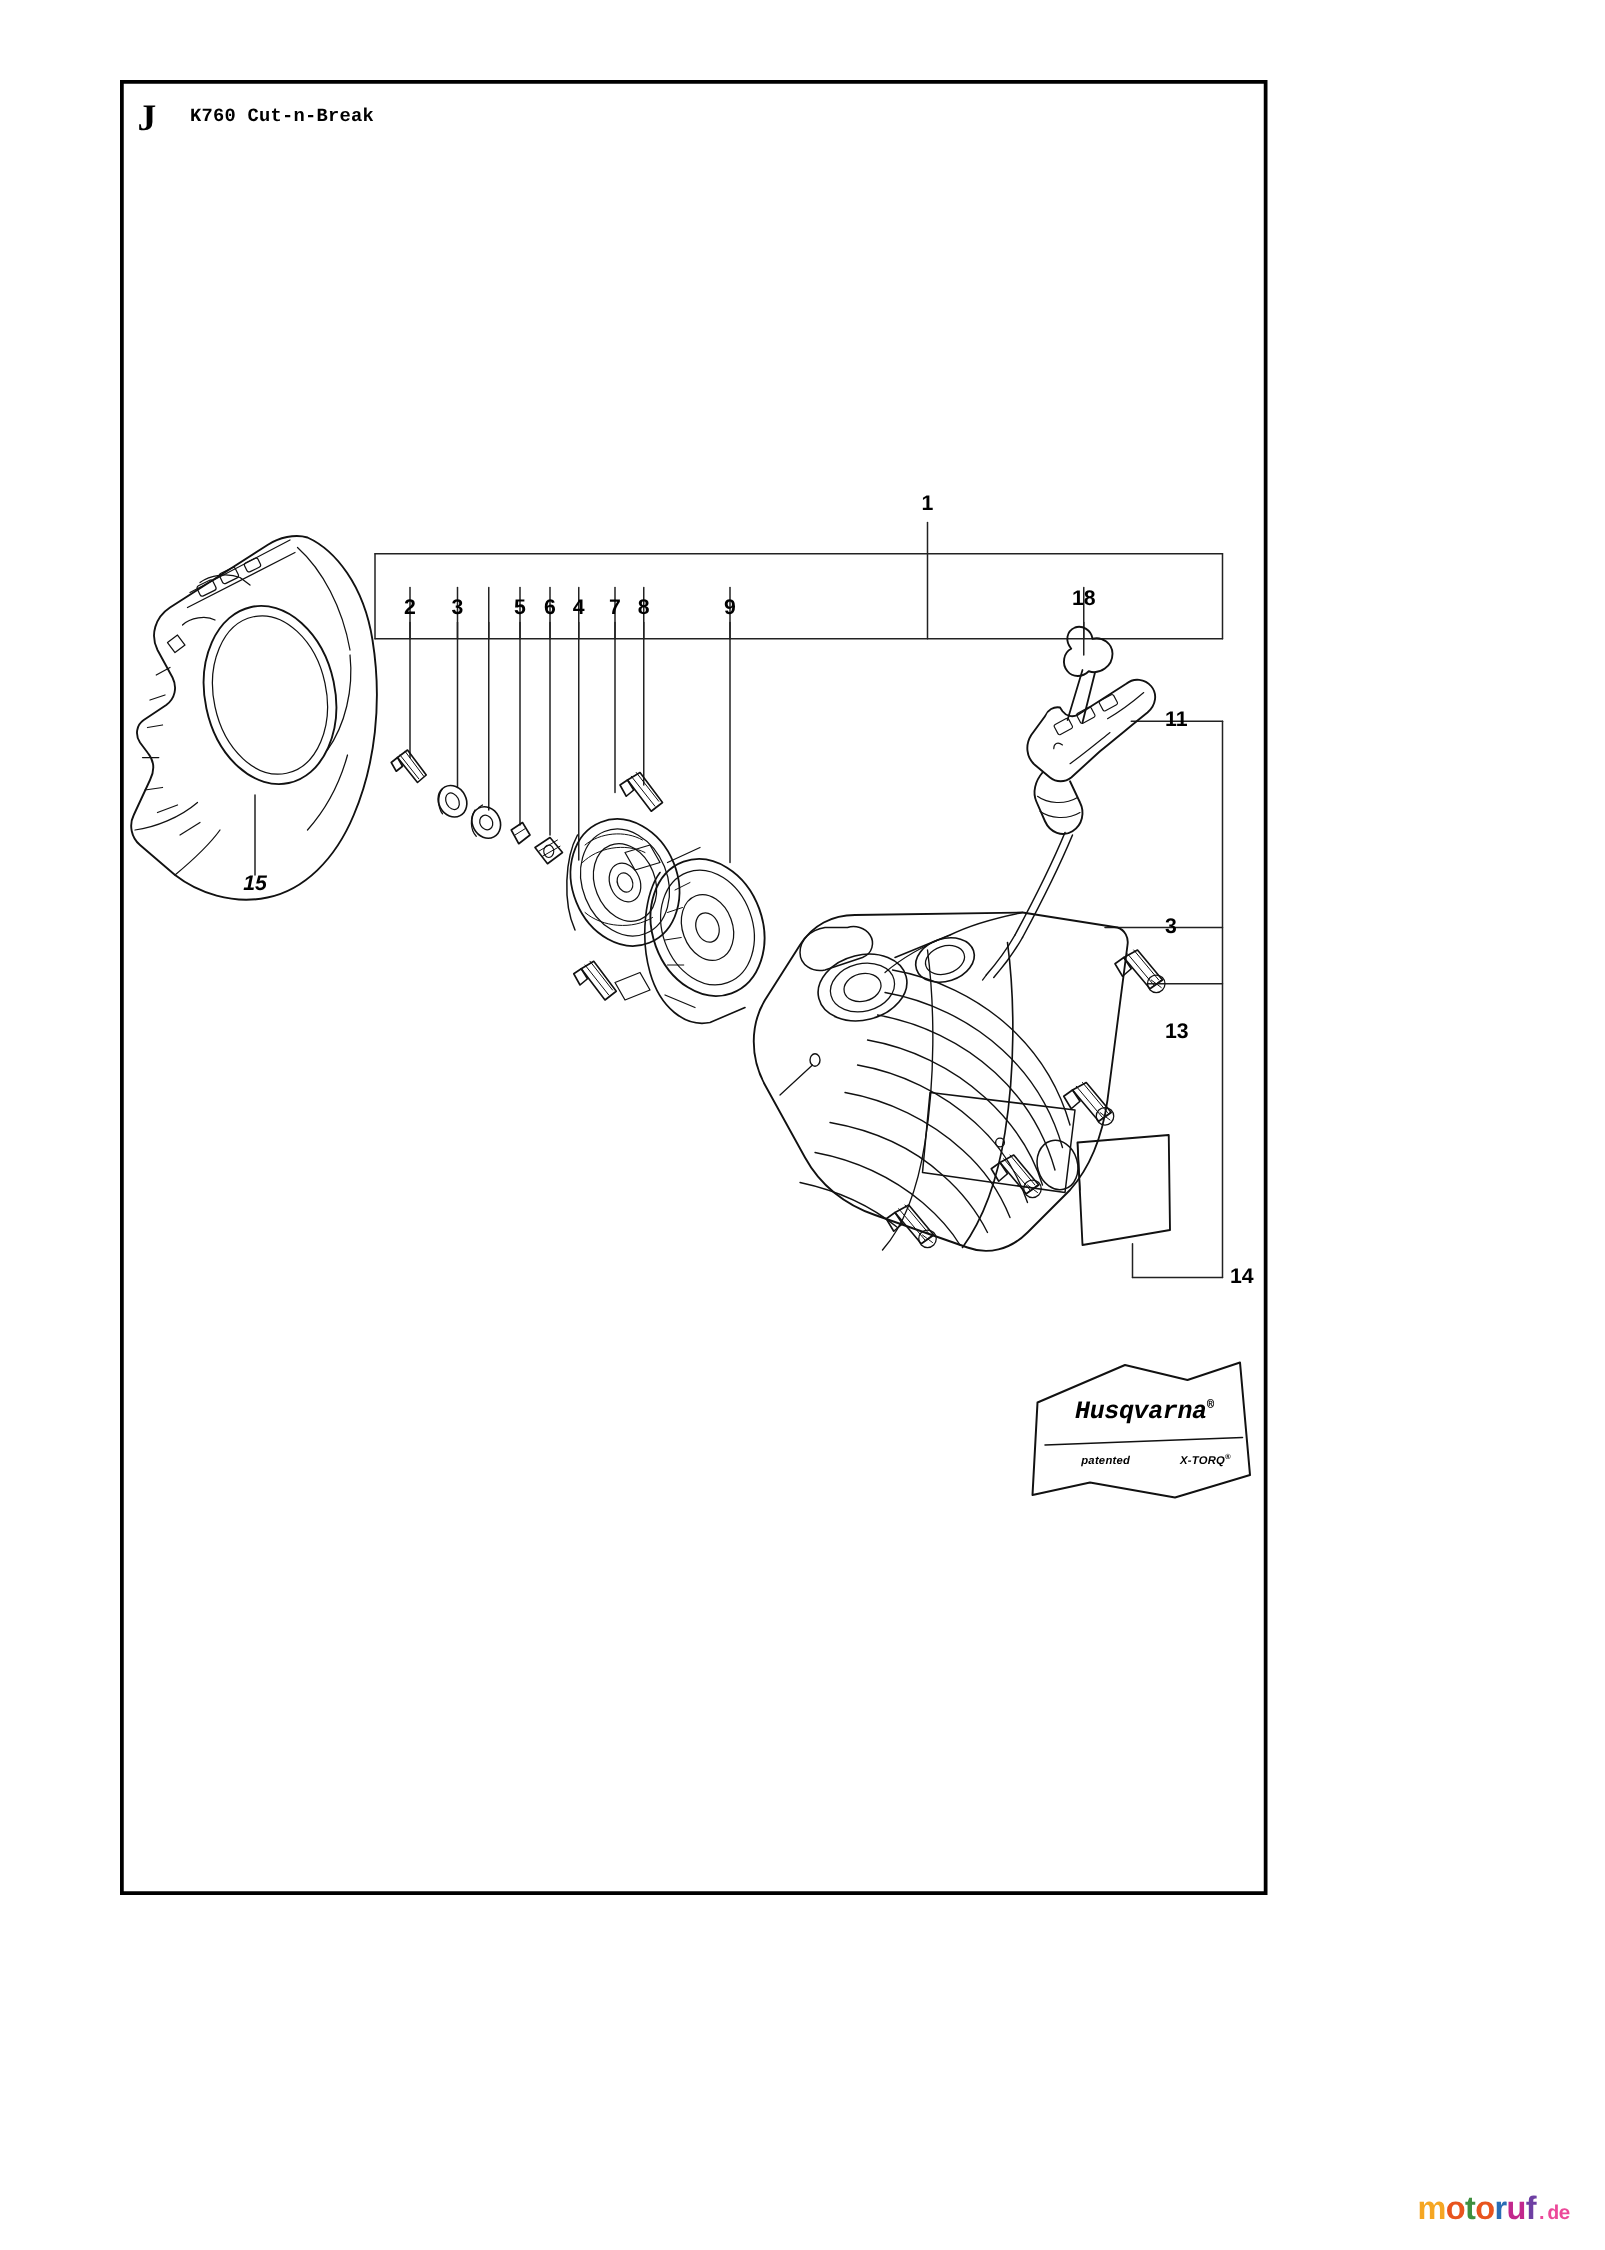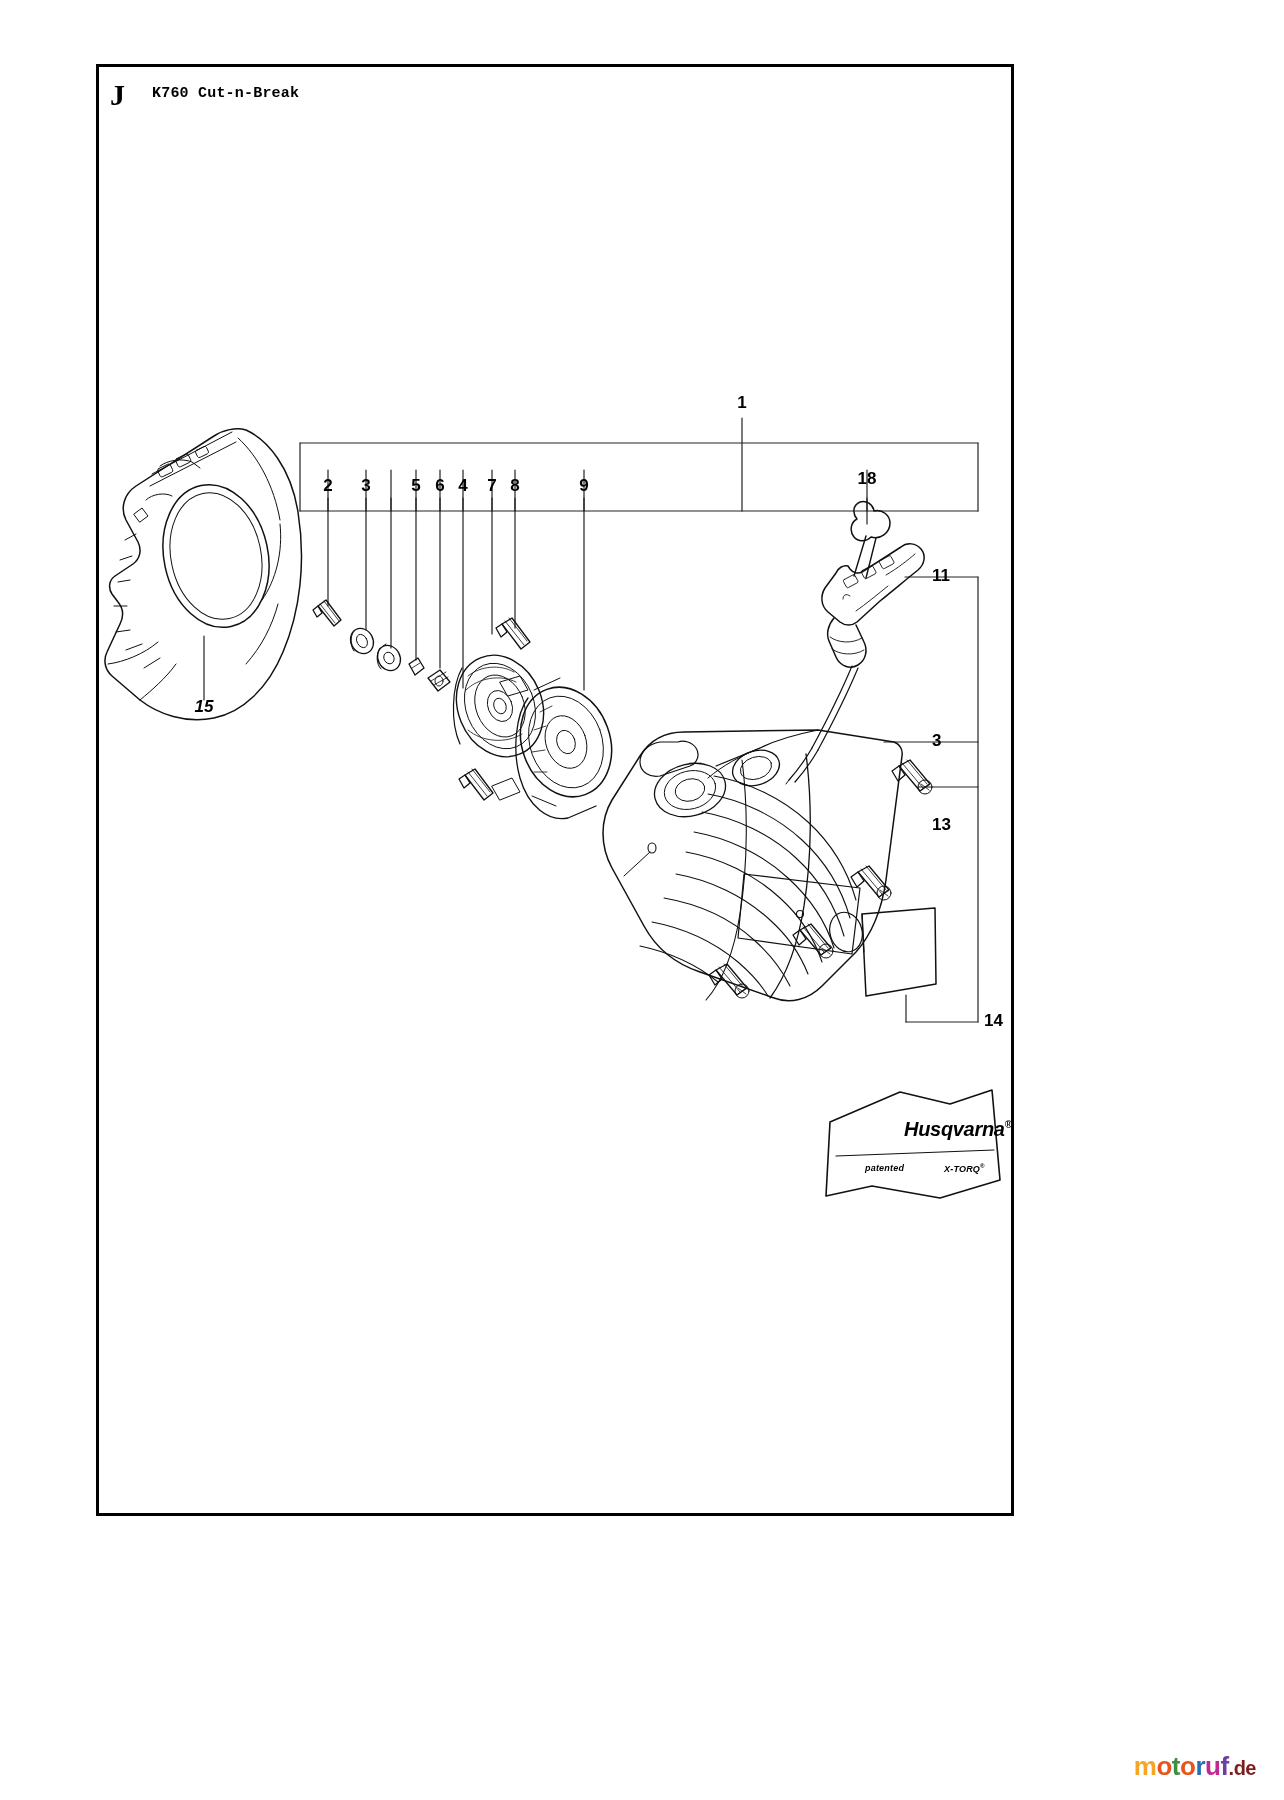--- a/index.html
+++ b/index.html
@@ -24,30 +24,30 @@
 
   
   .wm{position:absolute;right:28px;bottom:18px;font-size:26px;font-weight:bold;
       font-family:"Liberation Sans",sans-serif;letter-spacing:-0.5px;}
   .wm .m{color:#f5a623;}
   .wm .o{color:#e8541e;}
   .wm .t{color:#3f8f3f;}
   .wm .r{color:#2a6db5;}
   .wm .u{color:#c2288d;}
   .wm .f{color:#6e3fa3;}
-  .wm .de{color:#7f1d1d;font-size:20px;}
+  .wm .de{color:#ec4899;font-size:16px;font-family:Liberation Mono, monospace;}
 
   
   #art{position:absolute;left:0;top:0;width:1284px;height:1800px;pointer-events:none;}
   #art line,#art path,#art polyline,#art polygon,#art circle,#art ellipse,#art rect{
       vector-effect:non-scaling-stroke;}
 
   
-  .decal-brand{position:absolute;font-family:Liberation Sans, sans-serif;
-               font-weight:bold;font-style:italic;font-size:20px;letter-spacing:-0.3px;margin-left:44px;}
+  .decal-brand{position:absolute;font-family:Liberation Mono, monospace;
+               font-weight:bold;font-style:italic;font-size:20px;letter-spacing:-0.3px;}
   .decal-small{position:absolute;font-family:"Liberation Sans",sans-serif;
                font-weight:bold;font-style:italic;font-size:9px;letter-spacing:0.2px;margin-left:22px;}
 </style>
 </head>
 <body>
 
 <div id="page">
 
   <div class="plate"></div>
 

